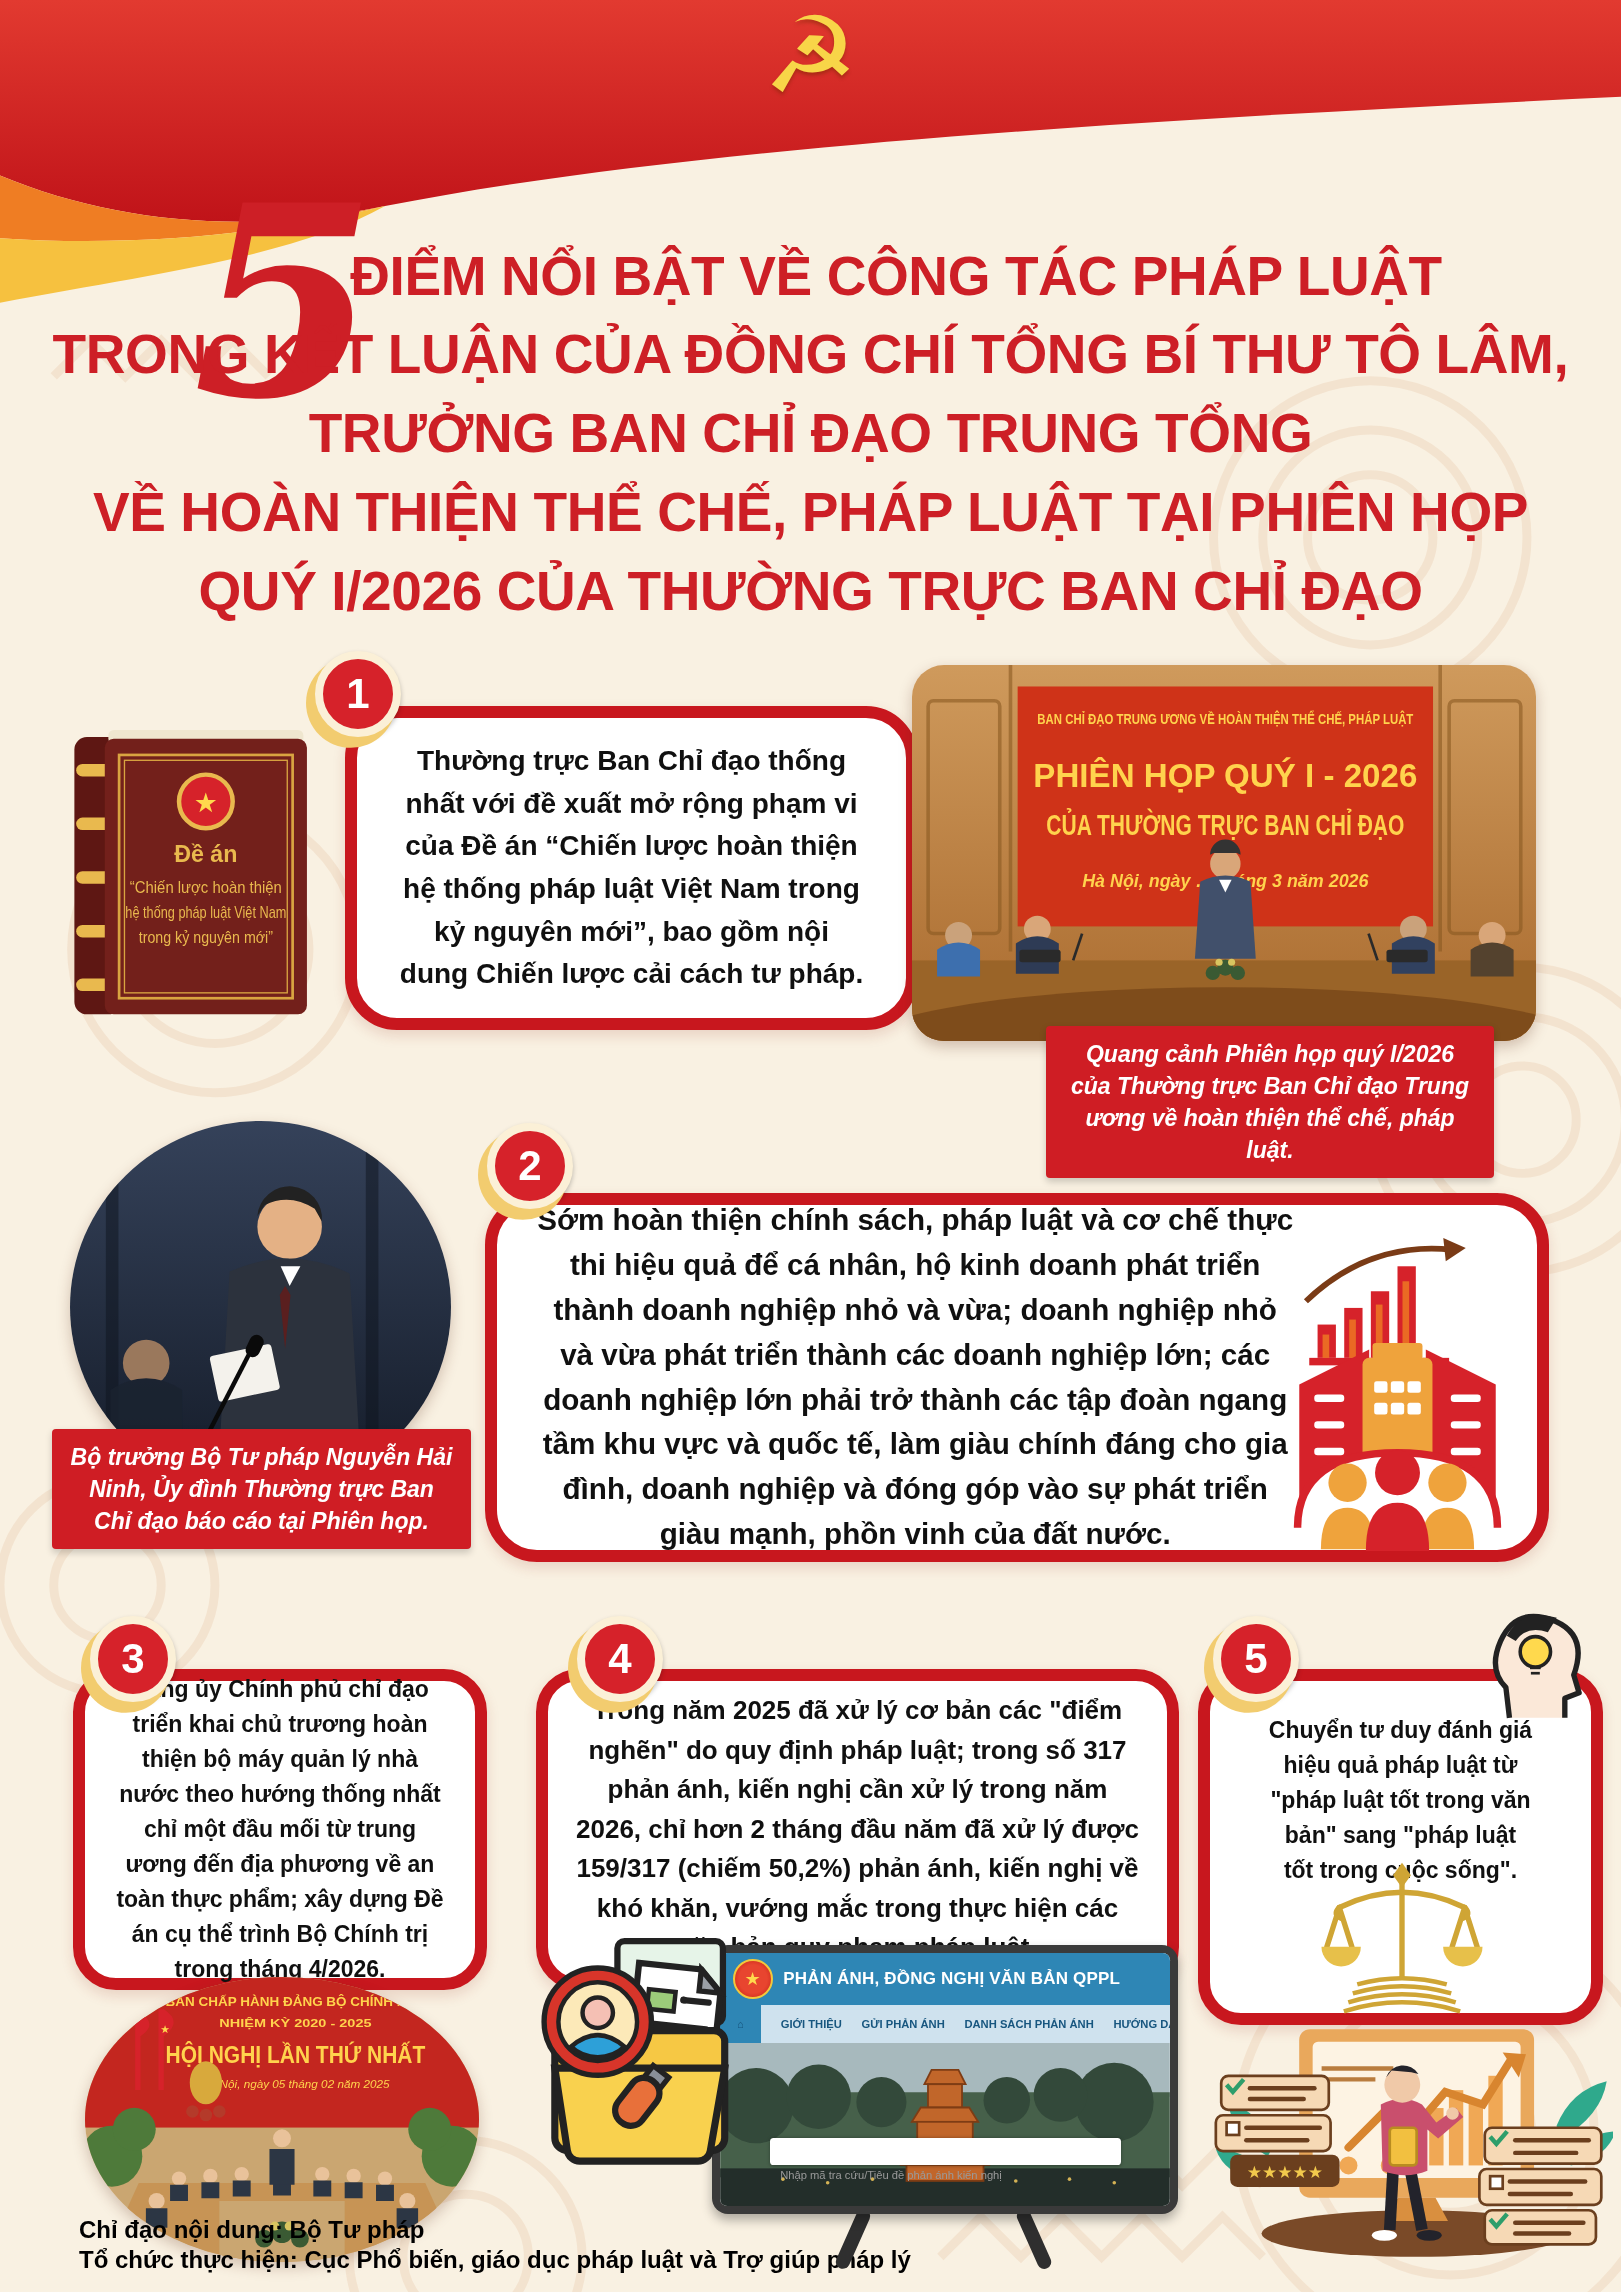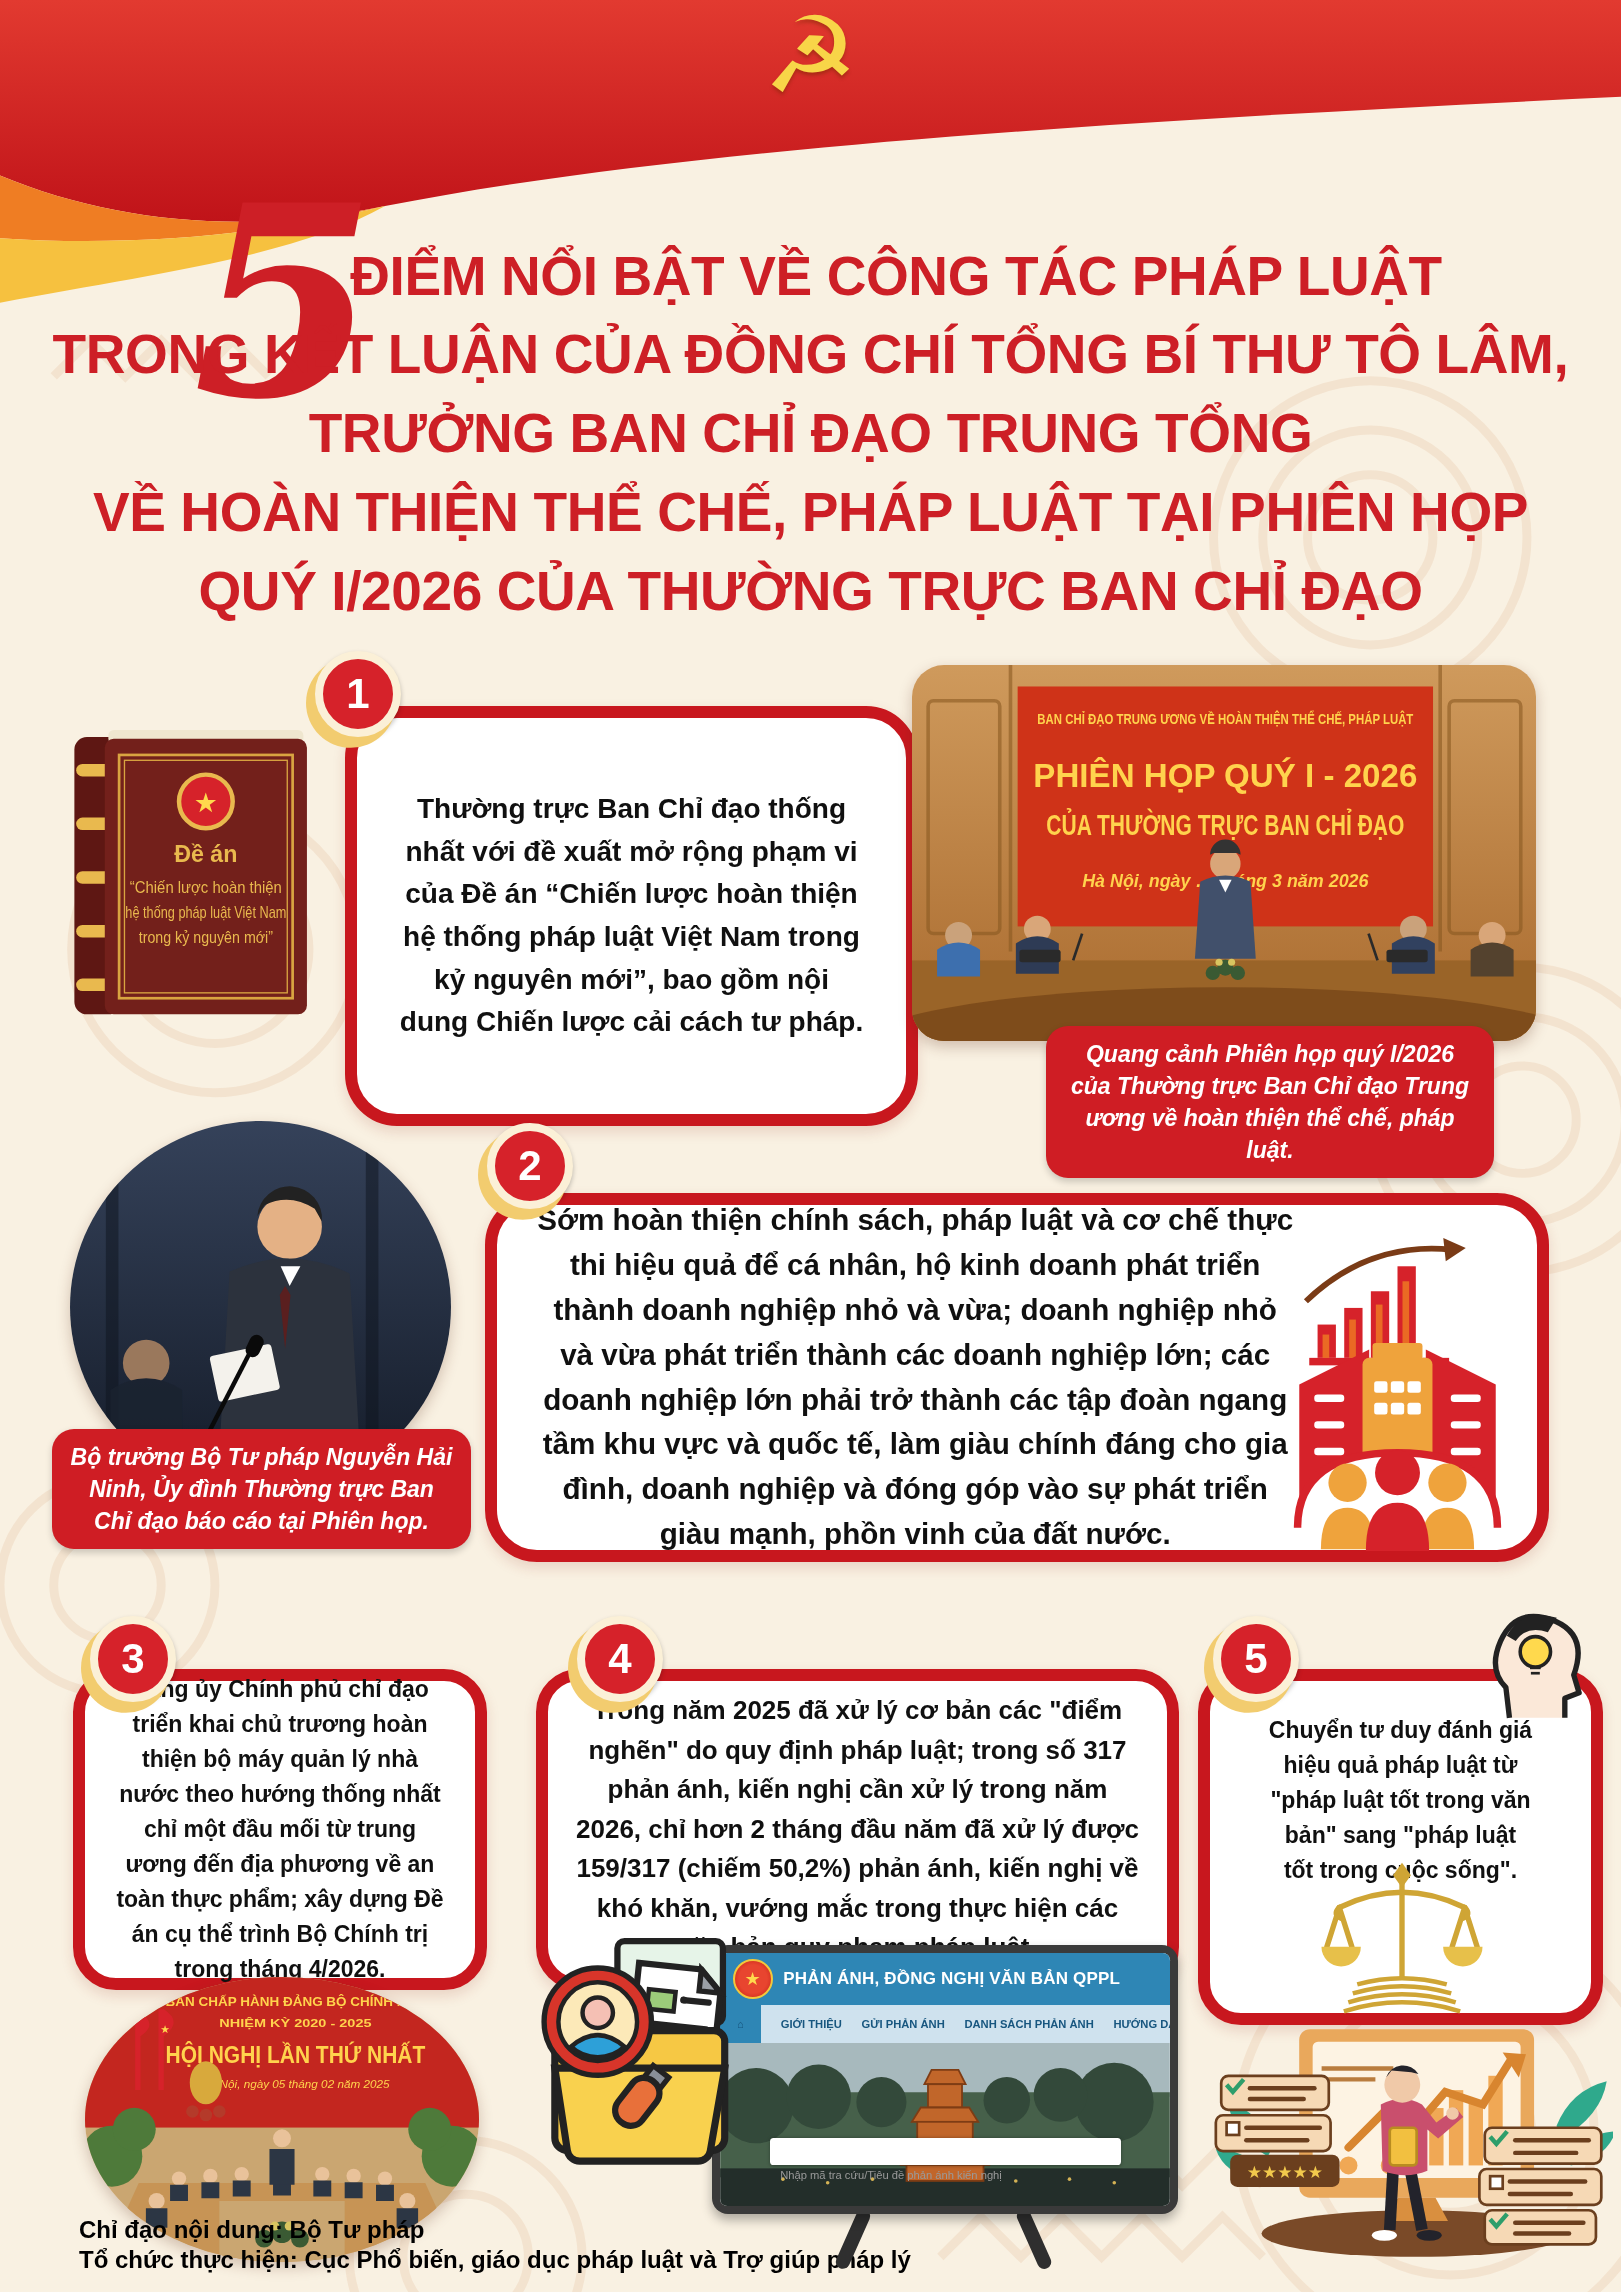--- a/index.html
+++ b/index.html
@@ -22,21 +22,21 @@
          display:flex;align-items:center;justify-content:center;color:#fff;font-size:42px;
          font-weight:bold;z-index:6;}
   
   .card{background:#fff;border:12.5px solid #c8171e;border-radius:52px;
         box-shadow:0 5.4px 12.5px rgba(150,40,30,.15);display:flex;align-items:center;
         justify-content:center;padding:25px 27px;box-sizing:border-box;z-index:2;}
   .card p{margin:0;font-weight:bold;color:#101010;text-align:center;line-height:1.52;
           text-wrap:balance;}
   
   .caption{background:#cf1d24;color:#fff;font-weight:bold;font-style:italic;text-align:center;
-           border-radius:22px;padding:11.6px 18px;font-size:23px;line-height:1.4;
+           border-radius:4px;padding:11.6px 18px;font-size:23px;line-height:1.4;
            box-sizing:border-box;z-index:5;box-shadow:0 3.6px 7.2px rgba(0,0,0,.18);}
   
   .photo{overflow:hidden;z-index:3;box-shadow:0 5.4px 14.3px rgba(90,40,20,.25);}
   .round36{border-radius:32px;}
   .oval{border-radius:50%;}
   
   .monitor{z-index:4;}
   .m-frame{position:absolute;left:0;top:0;width:466px;height:269px;background:#3a3a3a;
            border-radius:16px;padding:8px;box-sizing:border-box;box-shadow:0 5.4px 10.7px rgba(0,0,0,.3);}
   .m-screen{position:relative;width:100%;height:100%;background:#fff;border-radius:7.2px;overflow:hidden;}
@@ -138,21 +138,21 @@
     <text x="175" y="168" text-anchor="middle" font-size="26" font-weight="bold" fill="#e9b94e">Đề án</text>
     <text x="175" y="202" text-anchor="middle" font-size="18" fill="#e9b94e" textLength="170" lengthAdjust="spacingAndGlyphs">“Chiến lược hoàn thiện</text>
     <text x="175" y="230" text-anchor="middle" font-size="18" fill="#e9b94e" textLength="180" lengthAdjust="spacingAndGlyphs">hệ thống pháp luật Việt Nam</text>
     <text x="175" y="258" text-anchor="middle" font-size="18" fill="#e9b94e" textLength="150" lengthAdjust="spacingAndGlyphs">trong kỷ nguyên mới”</text>
   </svg>
 
   <div class="abs badge" style="left:315px;top:651px">
     <span>1</span>
   </div>
 
-  <div class="abs card" style="left:345px;top:706px;width:573px;height:420px">
+  <div class="abs card" style="left:345px;top:706px;width:573px;height:324px">
     <p style="font-size:28px">Thường trực Ban Chỉ đạo thống nhất với đề xuất mở rộng phạm vi của Đề án “Chiến lược hoàn thiện hệ thống pháp luật Việt Nam trong kỷ nguyên mới”, bao gồm nội dung Chiến lược cải cách tư pháp.</p>
   </div>
 
   <div class="abs photo round36" style="left:912px;top:665px;width:624px;height:376px">
     <svg width="624" height="376" viewBox="0 0 697 420">
       <defs>
           <linearGradient id="wood" x1="0" y1="0" x2="0" y2="1">
             <stop offset="0" stop-color="#cf9a5c"></stop>
             <stop offset="1" stop-color="#a96a2e"></stop>
           </linearGradient>

